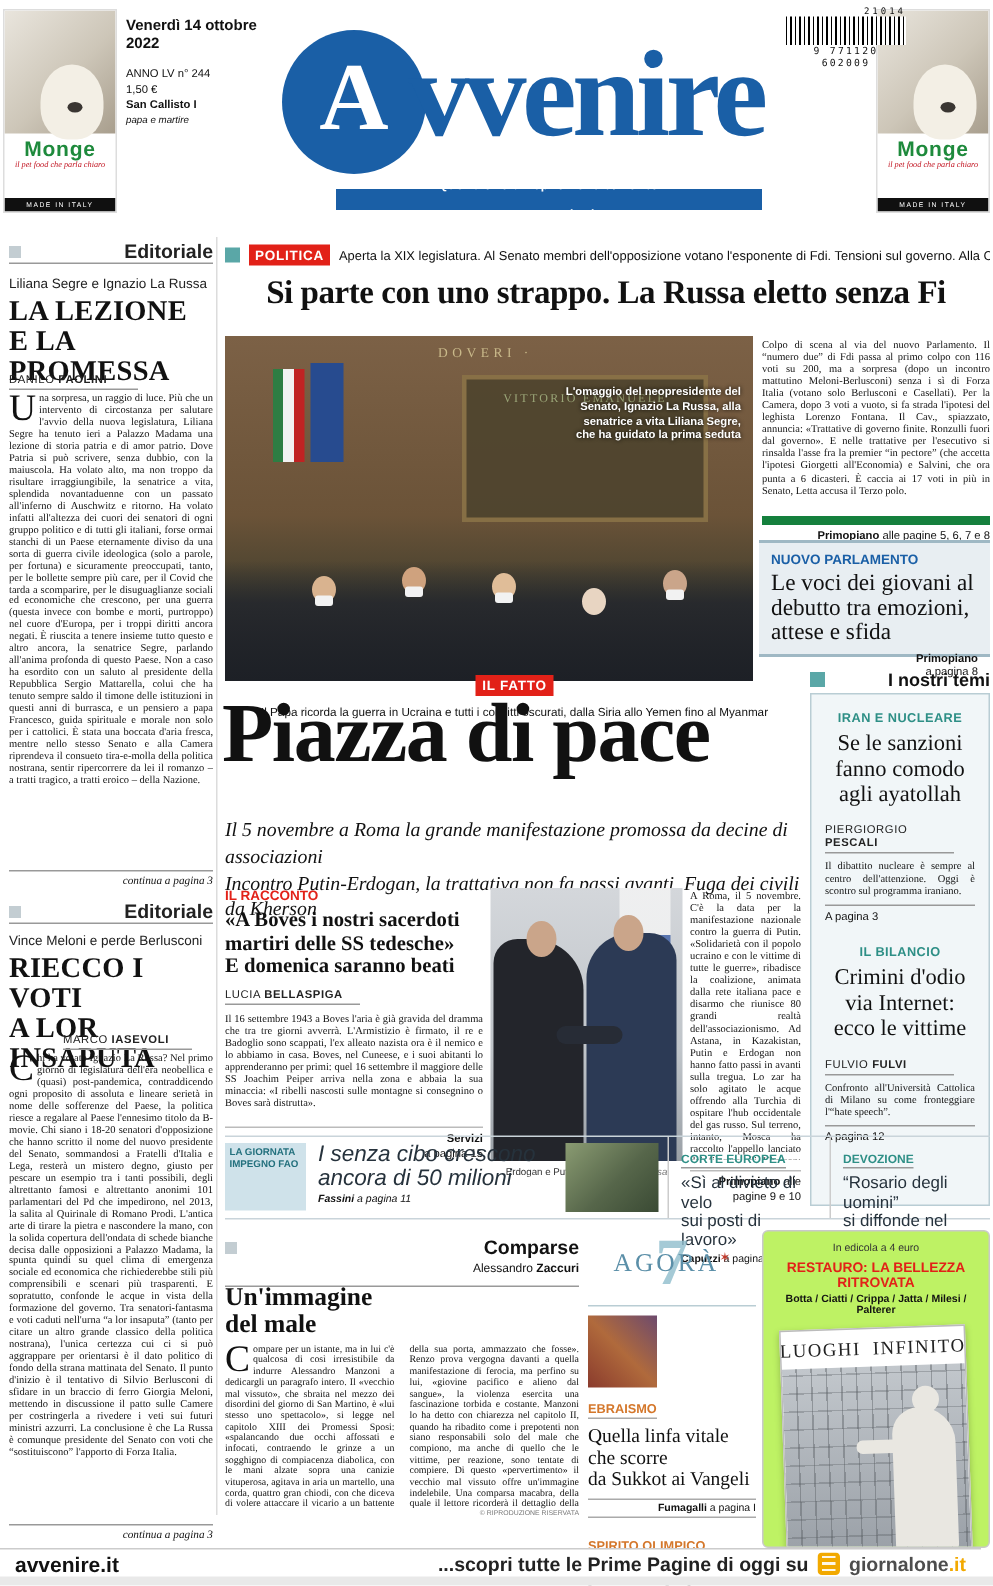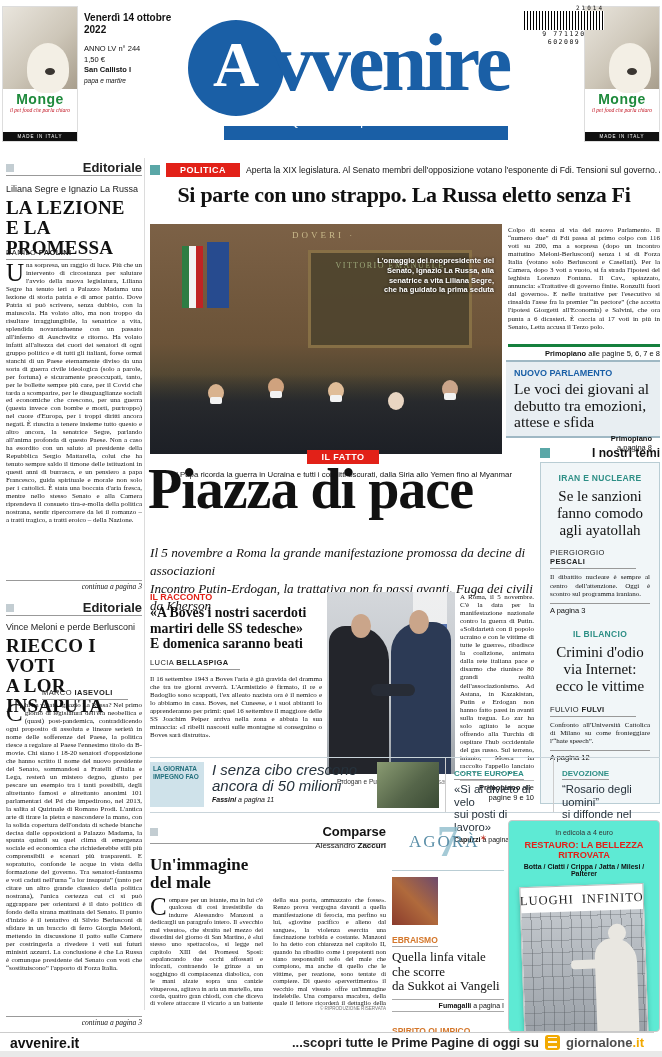--- a/index.html
+++ b/index.html
@@ -61,21 +61,21 @@
   .dropcap{float:left;font-size:25px;line-height:21px;padding-right:2px;}
   .continua{position:absolute;left:6px;width:136px;border-top:1px solid #999;font-style:italic;
             font-size:7.5px;text-align:right;padding-top:1px;}
   .cont1{top:580px}.cont2{top:1016px}
   .vdiv{position:absolute;left:144px;top:158px;width:1px;height:852px;background:#dcdcdc;}
 
   
   .pol-strip{position:absolute;left:150px;top:162px;width:510px;height:16px;display:flex;align-items:center;
              gap:6px;font-family:"Liberation Sans",sans-serif;white-space:nowrap;overflow:hidden;}
   .sq-teal{width:10px;height:10px;background:#5aa7a7;flex:0 0 auto;}
-  .badge-red{background:#e22118;color:#fff;font-weight:bold;font-size:9px;padding:2px 14px;
+  .badge-red{background:#e22118;color:#fff;font-weight:bold;font-size:9px;padding:2px 4px;
              letter-spacing:.5px;flex:0 0 auto;}
   .pol-kick{font-size:8.6px;color:#111;}
   .pol-head{position:absolute;left:148px;top:182px;width:512px;text-align:center;font-size:22px;
             font-weight:bold;letter-spacing:-.3px;white-space:nowrap;}
   .senate{position:absolute;left:150px;top:224px;width:352px;height:230px;overflow:hidden;
           background:linear-gradient(180deg,#7c6146 0%,#6b5338 52%,#46412f 74%,#2b2a22 100%);}
   .wall-text{position:absolute;top:6px;left:142px;color:#c9b98a;font-size:9px;letter-spacing:3px;}
   .plaque{position:absolute;top:26px;right:30px;width:158px;height:92px;border:3px solid #8a7347;
           background:#4e442e;opacity:.9;}
   .plaque-text{color:#9fae7e;font-size:8px;letter-spacing:1.5px;text-align:center;margin-top:8px;}
@@ -85,21 +85,21 @@
   .crowd{position:absolute;bottom:0;left:0;right:0;height:80px;
          background:linear-gradient(180deg,rgba(35,38,45,0) 0,rgba(35,38,45,.85) 35%,#1d2026 100%);}
   .head{position:absolute;width:16px;height:18px;border-radius:50%;}
   .mask{position:absolute;width:12px;height:7px;background:#f2f2f2;border-radius:2px;}
   .senate-cap{position:absolute;top:32px;right:8px;width:118px;color:#fff;
               font-family:"Liberation Sans",sans-serif;font-weight:bold;font-size:7.5px;text-align:right;
               line-height:1.3;text-shadow:0 0 3px rgba(0,0,0,.95);}
   .pol-body{position:absolute;left:508px;top:226px;width:152px;height:114px;font-size:7px;
             line-height:1.15;text-align:justify;overflow:hidden;}
   .pageref{font-family:"Liberation Sans",sans-serif;font-size:7.5px;text-align:right;}
-  .pol-ref{position:absolute;left:508px;top:344px;width:152px;border-top:3px solid #15803d;padding-top:2px;}
+  .pol-ref{position:absolute;left:508px;top:344px;width:152px;border-top:6px solid #15803d;padding-top:2px;}
   .nuovo{position:absolute;left:506px;top:360px;width:154px;height:78px;background:#e8eef2;
          border-top:2px solid #9fb8c4;border-bottom:2px solid #9fb8c4;padding:6px 8px;box-sizing:border-box;}
   .nuovo-label{color:#1a5fa6;font-family:"Liberation Sans",sans-serif;font-weight:bold;font-size:9px;}
   .nuovo-title{font-size:15.5px;line-height:1.07;margin-top:3px;}
   .nuovo-ref{font-family:"Liberation Sans",sans-serif;font-size:7.5px;text-align:right;margin-top:3px;line-height:1.3;}
 
   
   .fatto-strip{position:absolute;left:150px;top:450px;width:386px;display:flex;gap:6px;align-items:center;
                font-family:"Liberation Sans",sans-serif;white-space:nowrap;overflow:hidden;flex-direction:column;}
   .fatto-kick{font-size:7.8px;color:#111;}
@@ -159,21 +159,21 @@
              background:linear-gradient(135deg,#8a9b72,#56664a 55%,#3a4a34);}
   .cell2{width:108px;padding:4px 8px;border-right:1px solid #ccc;box-sizing:border-box;}
   .cell3{flex:1;padding:4px 0 4px 8px;box-sizing:border-box;}
   .strip-cat{color:#2e8f86;font-family:"Liberation Sans",sans-serif;font-weight:bold;font-size:8px;
              border-bottom:1px solid #999;padding-bottom:1px;display:inline-block;}
   .strip-t2{font-family:"Liberation Sans",sans-serif;font-size:11.3px;color:#26323c;line-height:1.12;
             margin-top:3px;white-space:pre-line;}
 
   
   .comp-head{position:absolute;left:150px;top:824px;width:236px;border-bottom:1px solid #999;
-             display:flex;align-items:center;padding-bottom:4px;}
+             display:flex;align-items:center;padding-bottom:18px;}
   .comp-head .lbl{margin-left:auto;font-family:"Liberation Sans",sans-serif;font-weight:bold;font-size:13px;}
   .comp-author{position:absolute;left:150px;top:841px;width:236px;text-align:right;
                font-family:"Liberation Sans",sans-serif;font-size:8px;}
   .comp-title{position:absolute;left:150px;top:856px;width:112px;font-size:17px;font-weight:bold;
               line-height:1.08;white-space:pre-line;}
   .comp-body{position:absolute;left:150px;top:896px;width:236px;height:116px;column-count:2;
              column-gap:10px;font-size:6.6px;line-height:1.12;text-align:justify;overflow:hidden;}
   .comp-copy{position:absolute;left:300px;top:1006px;width:86px;font-size:4.6px;color:#777;text-align:right;
              font-family:"Liberation Sans",sans-serif;}
 
@@ -188,21 +188,21 @@
   .agora-thumb{width:46px;height:48px;background:linear-gradient(45deg,#8a3b2d,#b06a3c 50%,#6d4a6d);
                margin-bottom:4px;}
   .agora-cat{color:#d4772b;font-family:"Liberation Sans",sans-serif;font-weight:bold;font-size:8.5px;
              border-bottom:1px solid #aaa;display:inline-block;padding-bottom:1px;}
   .agora-title{font-size:13px;line-height:1.12;margin-top:3px;white-space:pre-line;}
   .agora-ref{font-family:"Liberation Sans",sans-serif;font-size:7px;text-align:right;
              border-top:1px solid #aaa;border-bottom:1px solid #aaa;padding:2px 0;margin-top:5px;}
 
   
   .bookad{position:absolute;left:508px;top:820px;width:152px;height:212px;border:1px solid #c9c9c9;
-          border-radius:4px;background:#5eead4;text-align:center;padding:8px 6px;box-sizing:border-box;
+          border-radius:4px;background:#bef264;text-align:center;padding:8px 6px;box-sizing:border-box;
           font-family:"Liberation Sans",sans-serif;overflow:hidden;}
   .ba1{font-size:7px;color:#333;}
   .ba2{color:#e22118;font-weight:bold;font-size:9.2px;margin-top:4px;}
   .ba3{font-weight:bold;font-size:7px;margin-top:3px;}
   .cover{margin:8px auto 0;width:122px;height:152px;background:#fff;border:1px solid #bbb;
          transform:rotate(-2deg);box-shadow:0 2px 5px rgba(0,0,0,.25);overflow:hidden;}
   .cover-title{font-family:"Liberation Serif",serif;font-size:12.5px;letter-spacing:1px;padding:6px 0 4px;
                display:flex;justify-content:center;gap:4px;color:#222;}
   .cover-div{width:1px;background:#999;}
   .cover-photo{height:124px;position:relative;
@@ -369,20 +369,24 @@
   <div class="racconto">
     <div class="label-red">IL RACCONTO</div>
     <div class="racc-title">«A Boves i nostri sacerdoti
 martiri delle SS tedesche»
 E domenica saranno beati</div>
     <div class="byline racc-byl">
       <span>LUCIA</span>
       <b>BELLASPIGA</b>
     </div>
     <div class="racc-body">Il 16 settembre 1943 a Boves l'aria è già gravida del dramma che tra tre giorni avverrà. L'Armistizio è firmato, il re e Badoglio sono scappati, l'ex alleato nazista ora è il nemico e lo abbiamo in casa. Boves, nel Cuneese, e i suoi abitanti lo apprenderanno per primi: quel 16 settembre il maggiore delle SS Joachim Peiper arriva nella zona e abbaia la sua minaccia: «I ribelli nascosti sulle montagne si consegnino o Boves sarà distrutta».</div>
+    <div class="pageref racc-ref">
+      <b>Servizi</b><br>
+      <span>a pagina 15</span>
+    </div>
   </div>
 
   <div class="ep-photo">
     <div class="ep-flag"></div>
     <div class="sil sil-l"></div>
     <div class="sil sil-r"></div>
     <div class="ep-head" style="left:24px;top:22px;"></div>
     <div class="ep-head" style="right:26px;top:18px;"></div>
     <div class="ep-arm"></div>
   </div>

